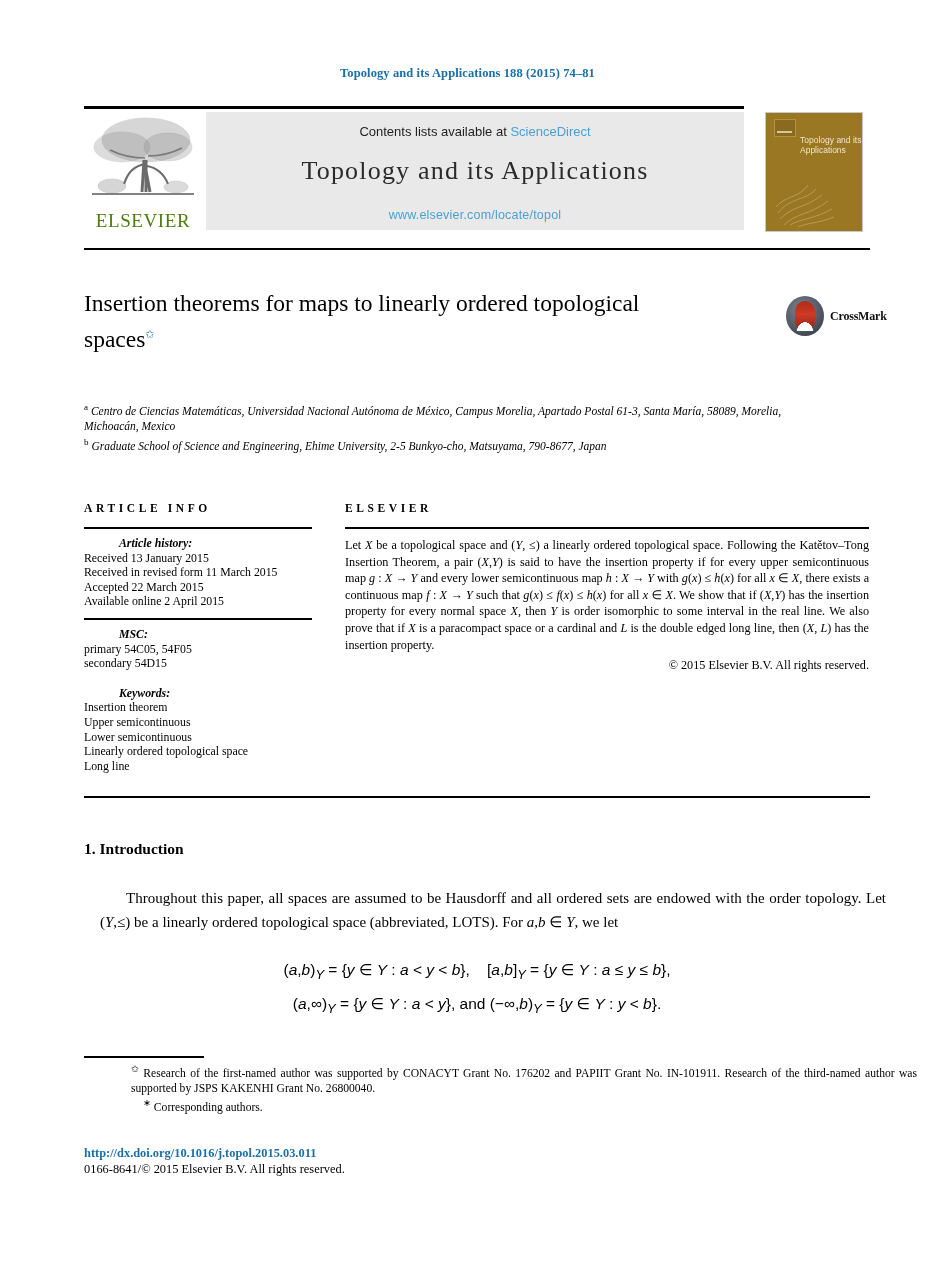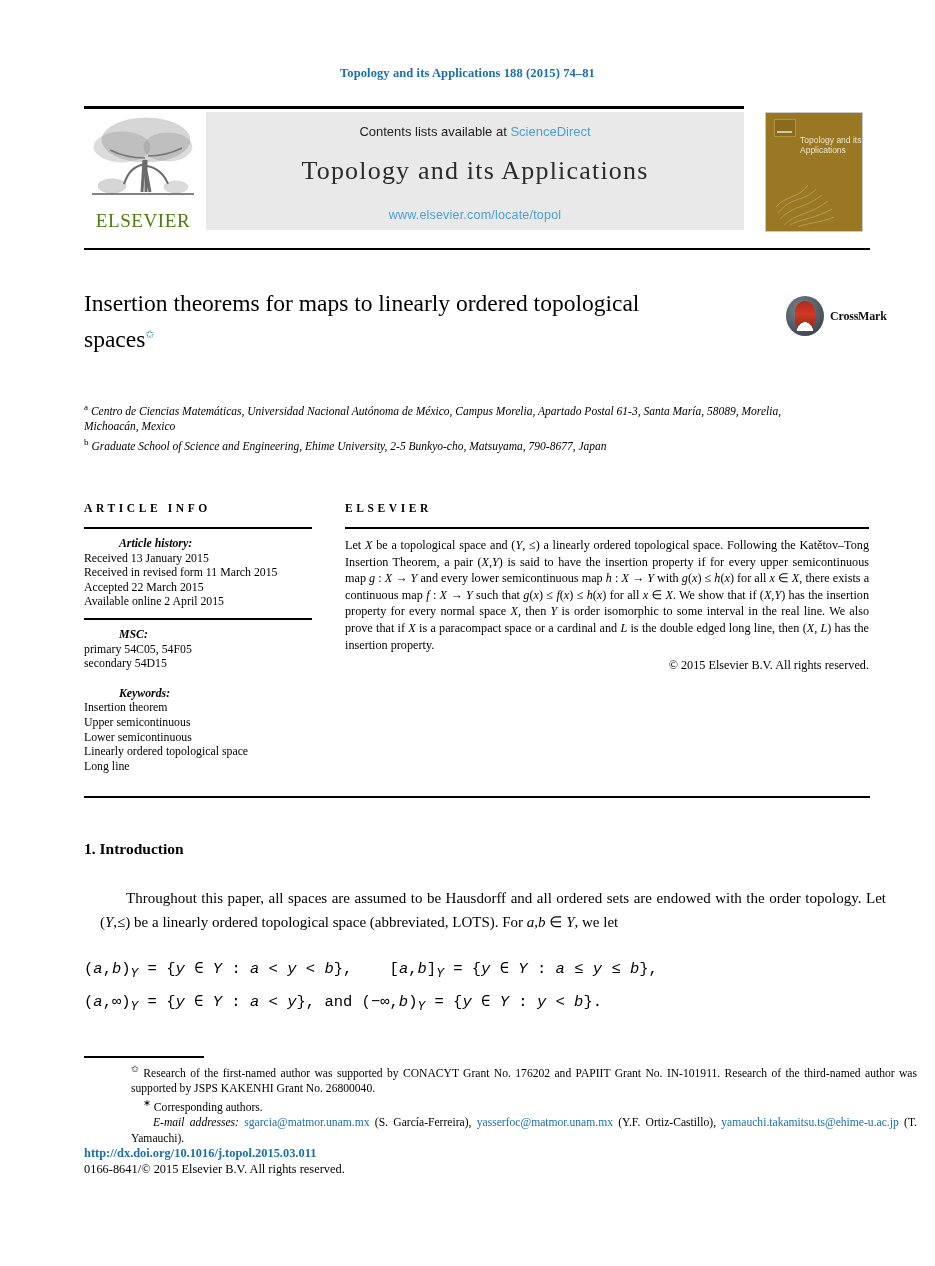--- a/index.html
+++ b/index.html
@@ -351,22 +351,22 @@
     line-height: 24px;
     text-align: justify;
     text-indent: 26px;
   }
   .body-para .mathvar { font-style: italic; }
 
   .equations {
     position: absolute;
     left: 84px; top: 955px;
     width: 786px;
-    text-align: left;
-    font-family: Liberation Mono, monospace;
+    text-align: center;
+    font-family: Liberation Sans, sans-serif;
     font-size: 15.5px;
     line-height: 29px;
   }
   .equations .mathvar { font-style: italic; }
 
   
   .foot-rule {
     position: absolute;
     left: 84px; top: 1056px;
     width: 120px;
@@ -523,19 +523,18 @@
   <div class="block-rule"></div>
 
   <div class="section-title">1. Introduction</div>
   <div class="body-para">Throughout this paper, all spaces are assumed to be Hausdorff and all ordered sets are endowed with the order topology. Let (<span class="mathvar">Y</span>,≤) be a linearly ordered topological space (abbreviated, LOTS). For <span class="mathvar">a</span>,<span class="mathvar">b</span> ∈ <span class="mathvar">Y</span>, we let</div>
   <div class="equations">(<span class="mathvar">a</span>,<span class="mathvar">b</span>)<sub class="mathvar">Y</sub> = {<span class="mathvar">y</span> ∈ <span class="mathvar">Y</span> : <span class="mathvar">a</span> &lt; <span class="mathvar">y</span> &lt; <span class="mathvar">b</span>}, &nbsp;&nbsp; [<span class="mathvar">a</span>,<span class="mathvar">b</span>]<sub class="mathvar">Y</sub> = {<span class="mathvar">y</span> ∈ <span class="mathvar">Y</span> : <span class="mathvar">a</span> ≤ <span class="mathvar">y</span> ≤ <span class="mathvar">b</span>},<br>(<span class="mathvar">a</span>,∞)<sub class="mathvar">Y</sub> = {<span class="mathvar">y</span> ∈ <span class="mathvar">Y</span> : <span class="mathvar">a</span> &lt; <span class="mathvar">y</span>}, and (−∞,<span class="mathvar">b</span>)<sub class="mathvar">Y</sub> = {<span class="mathvar">y</span> ∈ <span class="mathvar">Y</span> : <span class="mathvar">y</span> &lt; <span class="mathvar">b</span>}.</div>
 
   <div class="foot-rule"></div>
   <div class="footnotes">
     <div><span class="fn-star">✩</span> Research of the first-named author was supported by CONACYT Grant No. 176202 and PAPIIT Grant No. IN-101911. Research of the third-named author was supported by JSPS KAKENHI Grant No. 26800040.</div>
     <div class="fn-indent"><span class="fn-star">∗</span> Corresponding authors.</div>
-    <div class="fn-email-line"><span class="em-label">E-mail addresses:</span> <span class="link">sgarcia@matmor.unam.mx</span> (S. García-Ferreira), <span class="link">yasserfoc@matmor.unam.mx</span> (Y.F. Ortiz-Castillo), <span class="link">yamauchi.takamitsu.ts@ehime-u.ac.jp</span> (T. Yamauchi).</div>
   </div>
 
   <div class="doi">http://dx.doi.org/10.1016/j.topol.2015.03.011</div>
   <div class="issn">0166-8641/© 2015 Elsevier B.V. All rights reserved.</div>
 
 </div>
 
 </body></html>

